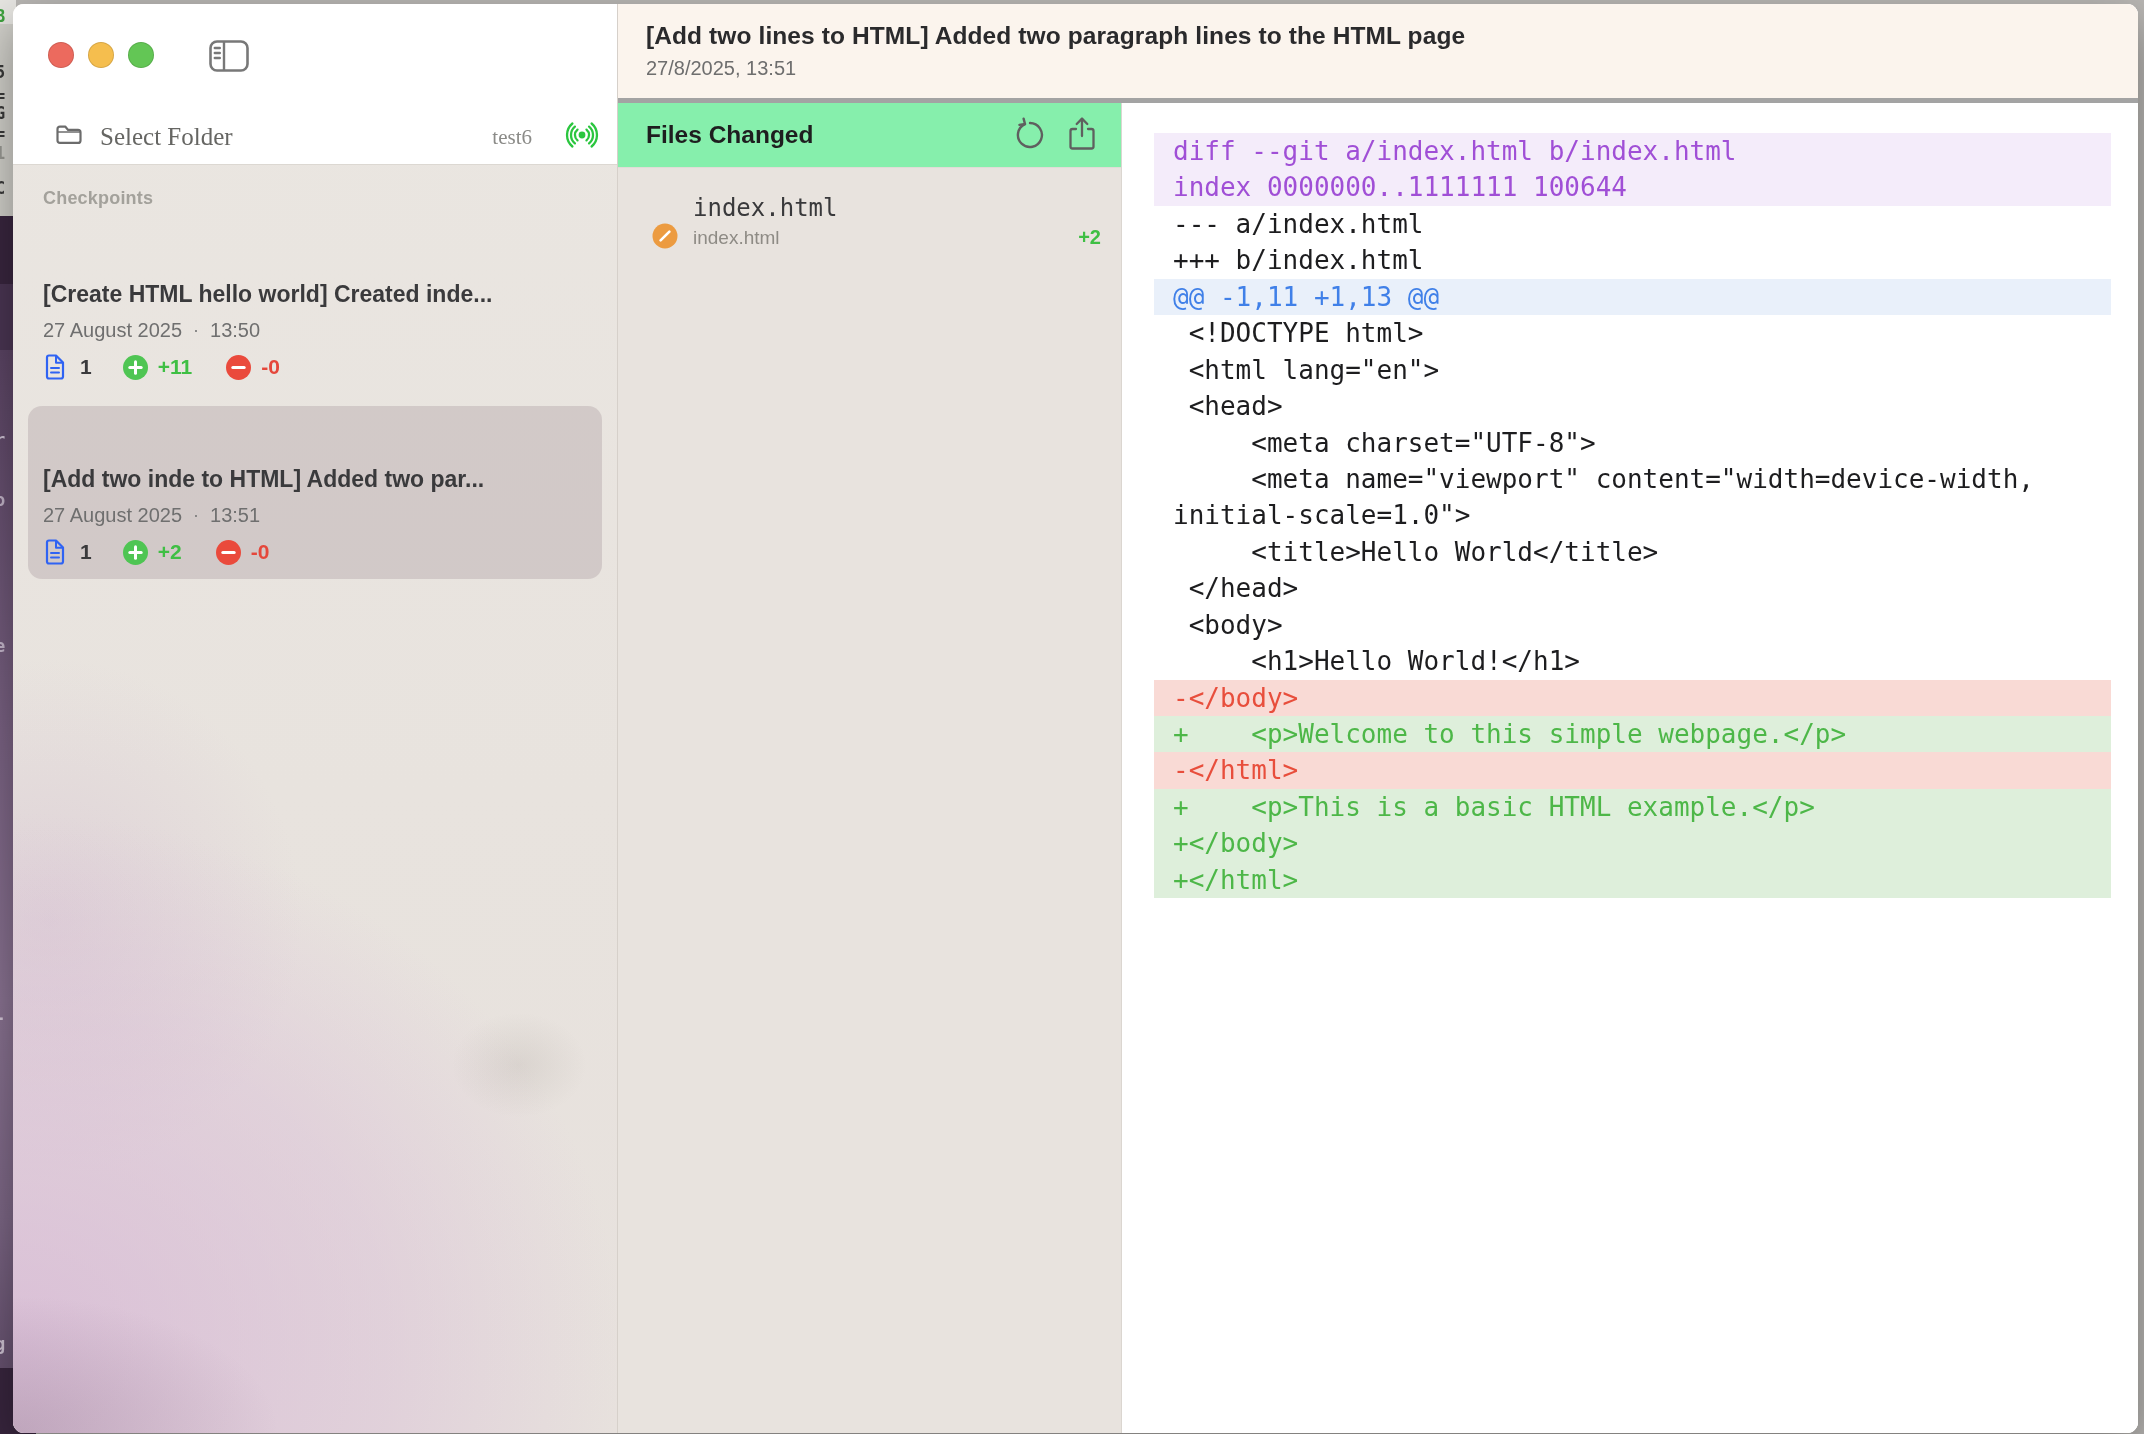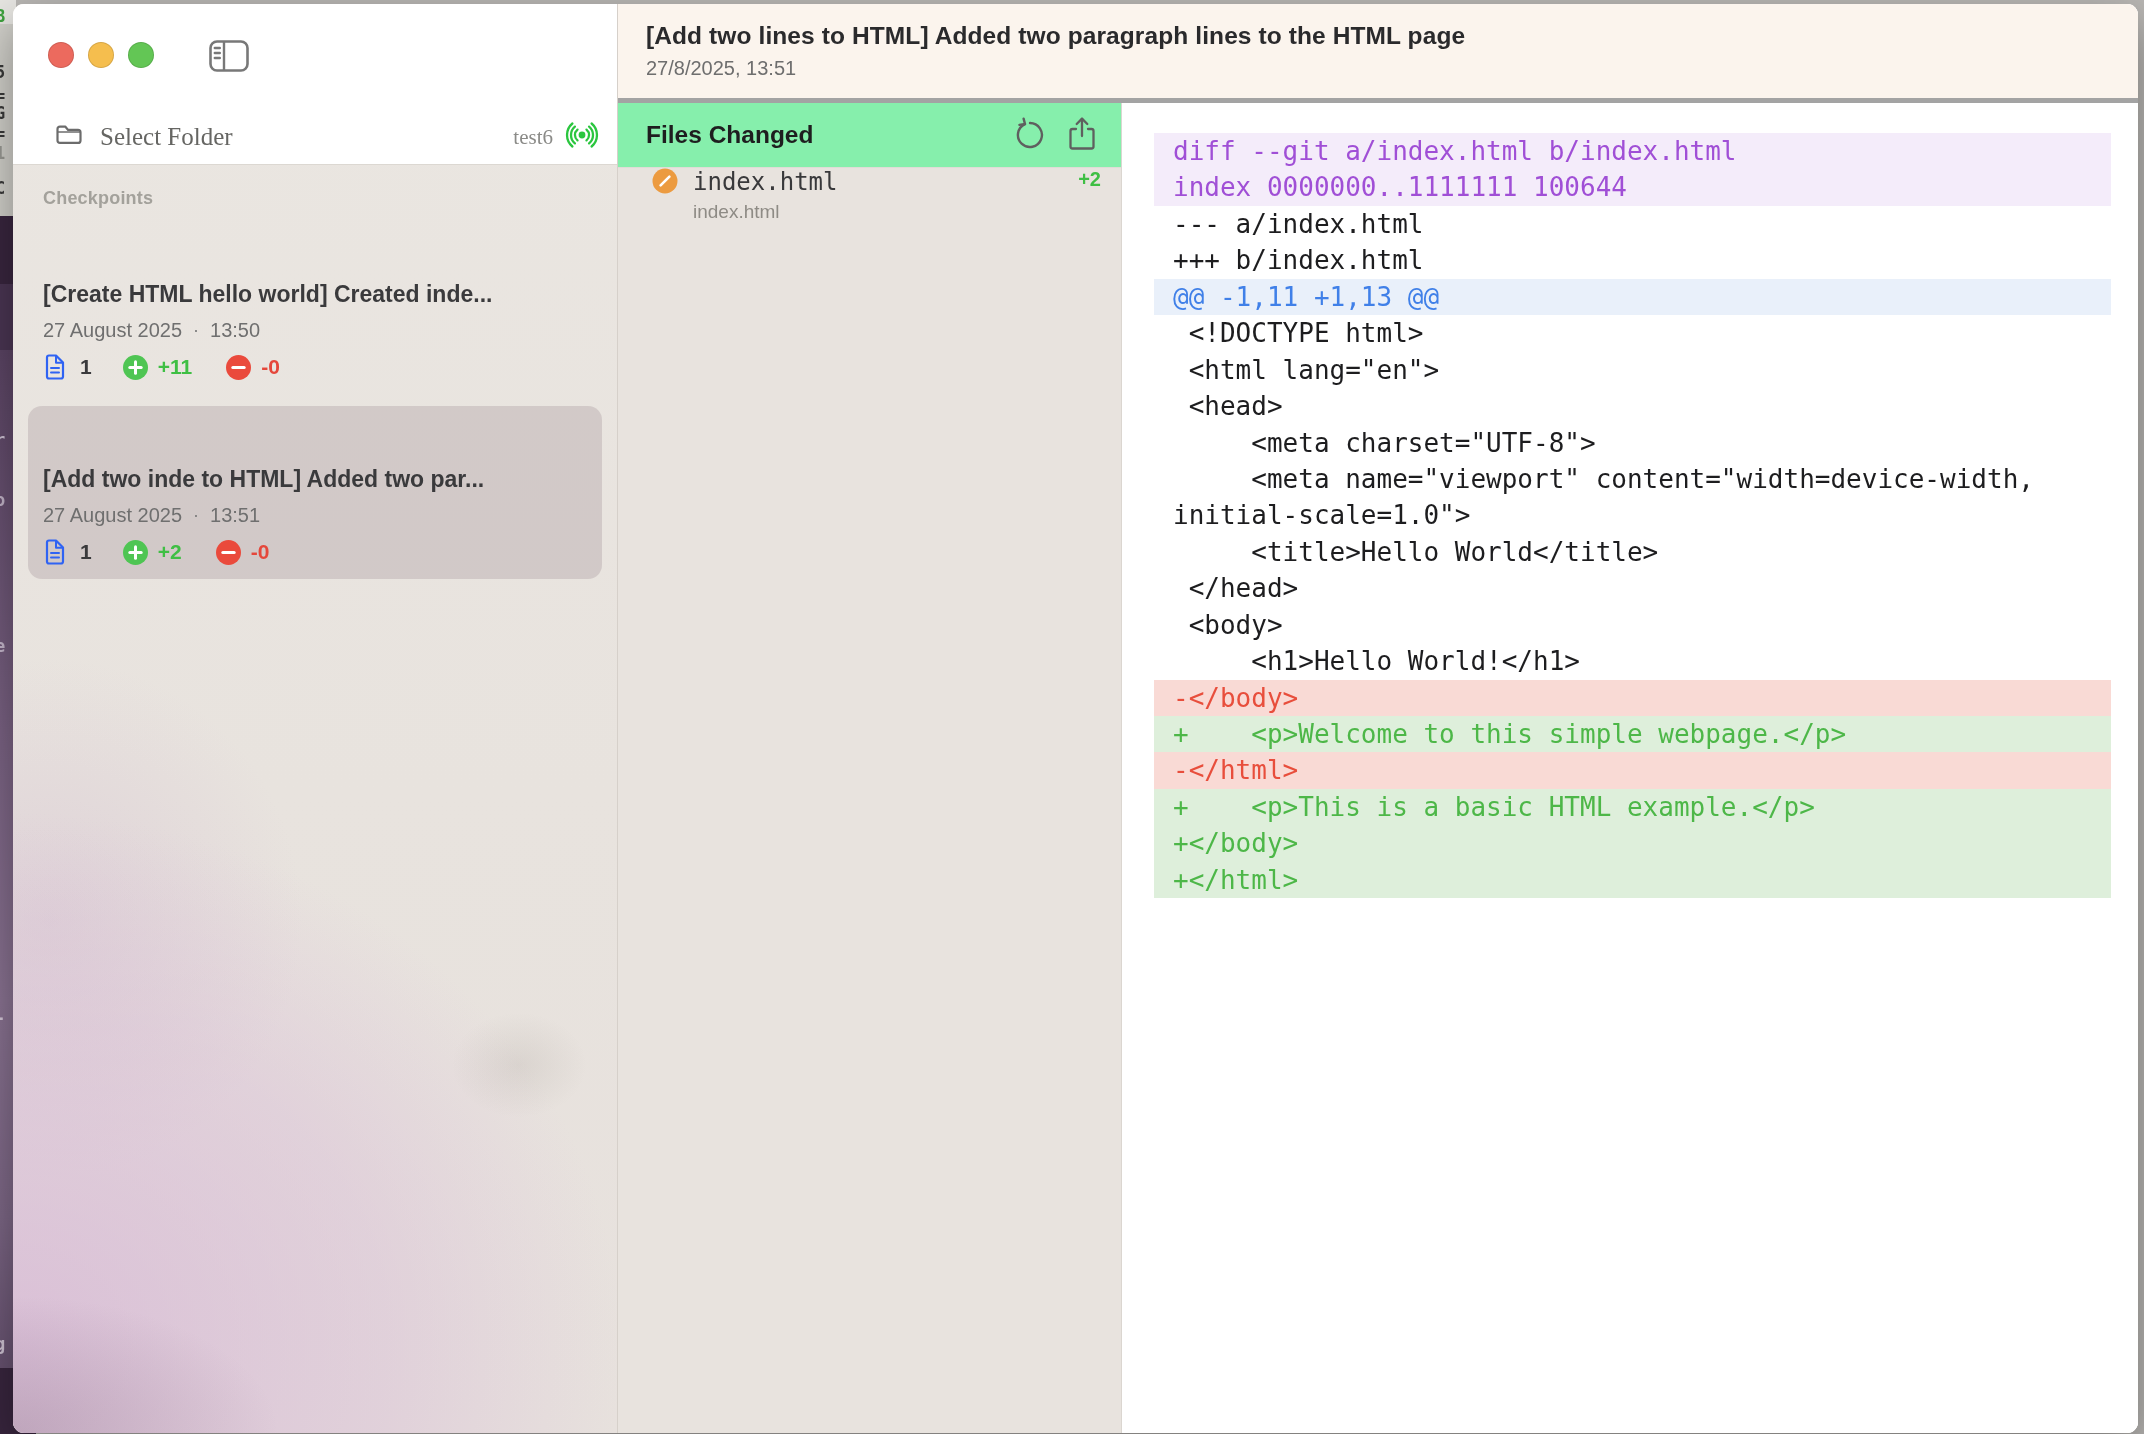--- a/index.html
+++ b/index.html
@@ -40,21 +40,21 @@
   }
   #sidebar-top{height:160px;flex:none;background:#ffffff;border-bottom:1px solid #dcd8d2;position:relative;}
   .traffic{position:absolute;left:35px;top:38px;display:flex;gap:14px;}
   .traffic button{width:26px;height:26px;border-radius:50%;border:1px solid rgba(0,0,0,.12);padding:0;cursor:default;}
   .tl-red{background:var(--c-trafficRed,#ec6a5e);}
   .tl-yellow{background:var(--c-trafficYellow,#f5be4e);}
   .tl-green{background:var(--c-trafficGreen,#63c655);}
   #sidebar-toggle{position:absolute;left:196px;top:36px;background:none;border:none;padding:0;cursor:default;}
   #folder-row{position:absolute;left:42px;right:20px;top:112px;height:42px;display:flex;align-items:center;background:none;border:none;padding:0;width:549px;text-align:left;font-family:Liberation Serif, serif;}
   #folder-row .lbl{margin-left:17px;font-size:25px;color:#666663;flex:1;}
-  #folder-row .proj{font-size:21px;color:#8b8b88;margin-right:7px;}
+  #folder-row .proj{font-size:21px;color:#8b8b88;margin-right:28px;}
 
   #checkpoints{flex:1;overflow:hidden;}
   #cp-section-label{margin:23px 0 0 30px;font-size:18px;font-weight:700;color:#a3a19b;letter-spacing:.2px;}
   .cp{margin:12px 15px 0;padding:13px 14px 13px 15px;border-radius:14px;cursor:default;}
   .cp.selected{background:rgba(150,132,141,.28);}
   .cp-title{font-size:23px;font-weight:700;color:#3a3a3c;white-space:nowrap;overflow:hidden;margin-top:47px;}
   .cp-meta{margin-top:11px;font-size:20px;color:#6f6f6f;display:flex;align-items:center;gap:11px;}
   .cp-meta .dot{font-size:18px;color:#7c7c7c;}
   .cp-stats{margin-top:11px;display:flex;align-items:center;font-size:21px;font-weight:600;height:28px;}
   .cp-stats .cnt{margin-left:13px;color:#3a3a3c;}
@@ -69,21 +69,21 @@
   #top-header{height:99px;flex:none;background:#fbf4ed;border-bottom:5px solid #a3a3a3;padding:18px 0 0 28px;box-sizing:border-box;}
   #top-header h1{margin:0;font-size:24.5px;font-weight:700;color:#2a2a2c;letter-spacing:.1px;}
   #top-header .ts{margin-top:7px;font-size:20px;color:#6e6e6e;}
   #content{flex:1;display:flex;min-height:0;}
 
   
   #files-panel{width:503px;flex:none;background:#e8e3de;border-right:1px solid #dbd6d0;display:flex;flex-direction:column;}
   #files-header{height:65px;flex:none;background:#86efac;border-bottom:1px solid #e0dcd6;display:flex;align-items:center;padding:0 24px 0 28px;box-sizing:border-box;}
   #files-header .fh-title{flex:1;font-size:24.5px;font-weight:700;color:#1e1e1f;}
   .icon-btn{background:none;border:none;padding:0;margin-left:20px;display:flex;cursor:default;}
-  .file-item{display:flex;align-items:flex-start;padding:0 20px 0 34px;}
+  .file-item{display:flex;align-items:flex-end;margin-top:26px;padding:0 20px 0 34px;}
   .file-badge{flex:none;display:flex;}
   .file-names{margin-left:15px;flex:1;min-width:0;}
   .file-name{font-family:"DejaVu Sans Mono",monospace;font-size:24px;color:#39393b;}
   .file-path{margin-top:5px;font-size:19px;color:#8e8b85;}
   .file-adds{font-size:20px;font-weight:700;color:var(--c-green,#3fbf44);}
 
   
   #diff-panel{flex:1;background:#fff;overflow:hidden;padding:30px 0 0 32px;box-sizing:border-box;}
   .drow{
     width:957px;box-sizing:border-box;padding-left:19px;

